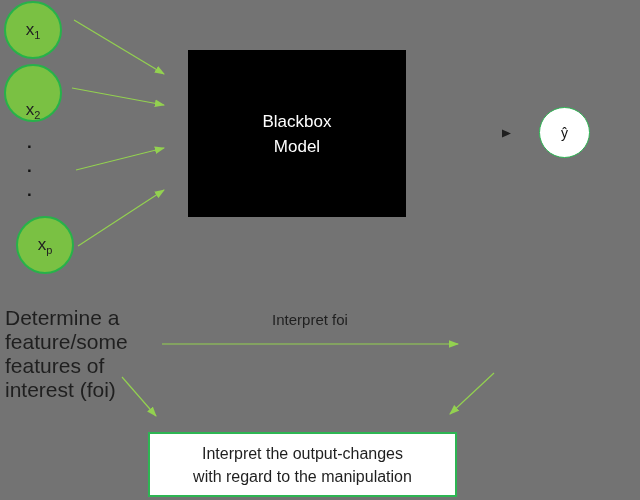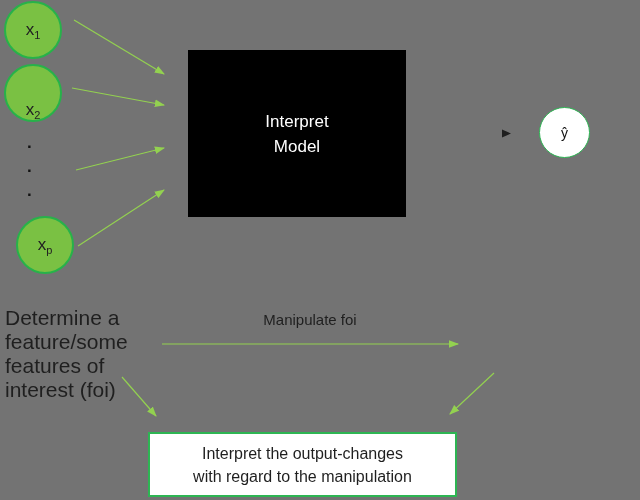--- a/index.html
+++ b/index.html
@@ -105,34 +105,34 @@
     <span class="dot">.</span>
     <span class="dot">.</span>
     <span class="dot">.</span>
   </div>
 
   <div class="node" style="left:16px; top:216px;">
     <span><span>x</span><sub>p</sub></span>
   </div>
 
   <div class="model-box">
-    <span>Interpret
+    <span>Blackbox
 Model</span>
   </div>
 
   <div class="output-node">
     <span>ŷ</span>
   </div>
 
   <div class="text determine">Determine a
 feature/some
 features of
 interest (foi)</div>
 
-  <div class="text manipulate">Manipulate foi</div>
+  <div class="text manipulate">Interpret foi</div>
 
 
   <div class="interpret-box">
     <span>Interpret the output-changes
 with regard to the manipulation</span>
   </div>
 
 </div>
 
 </body></html>

